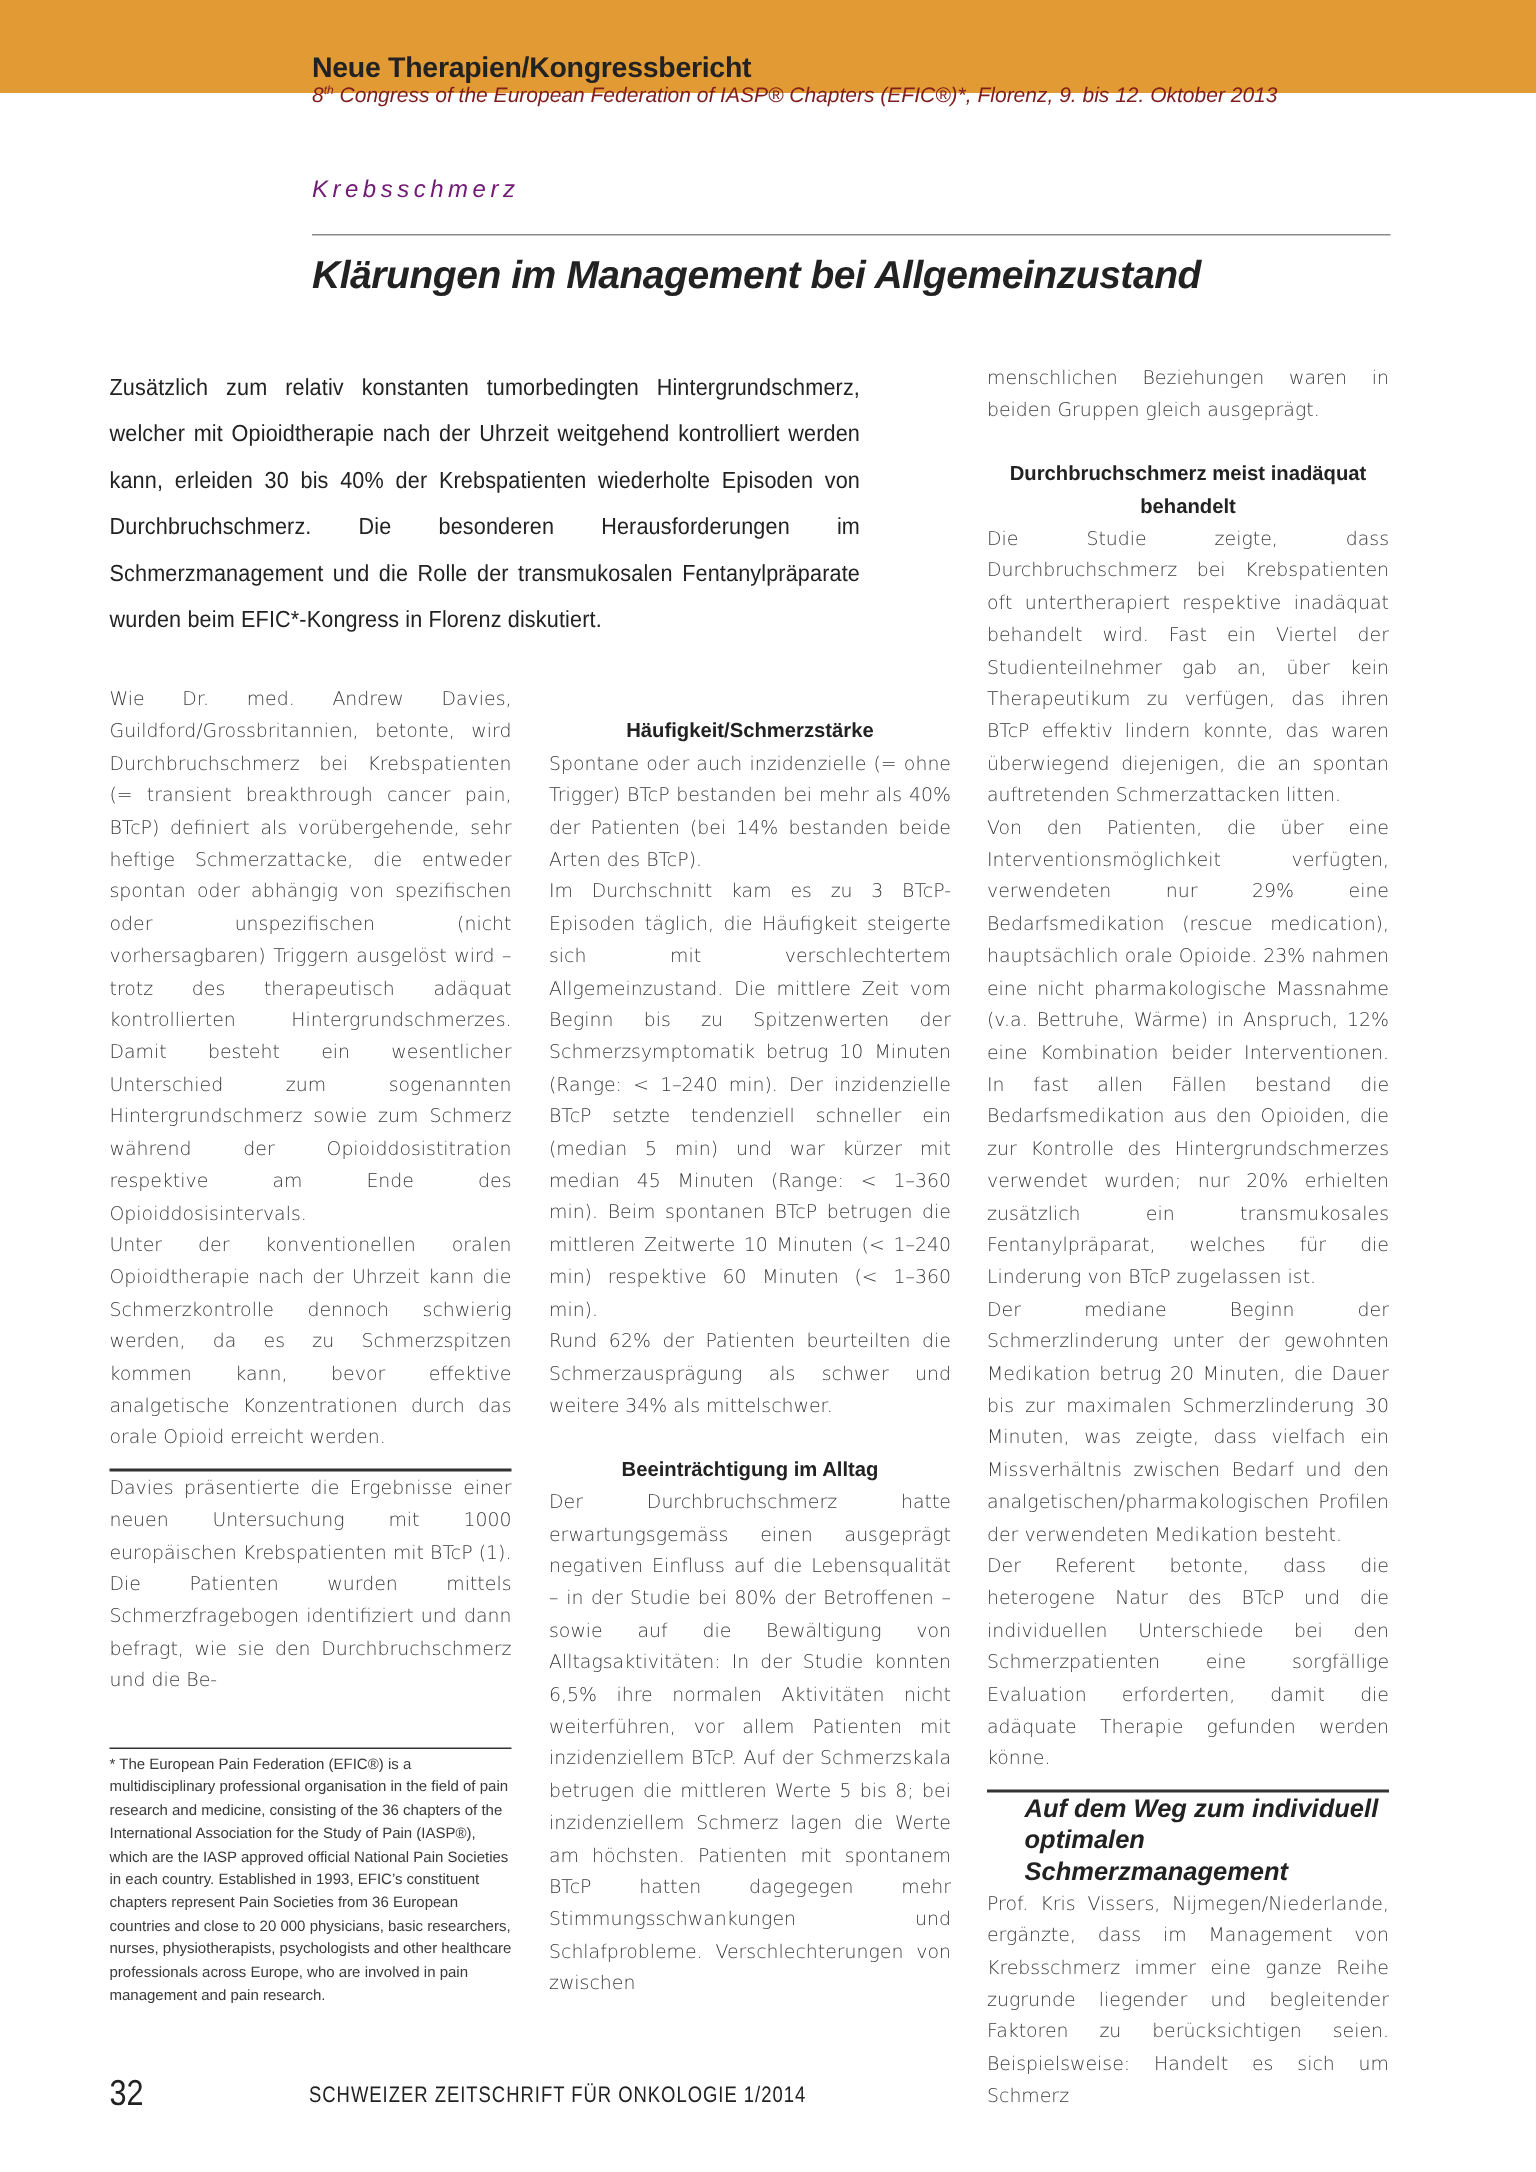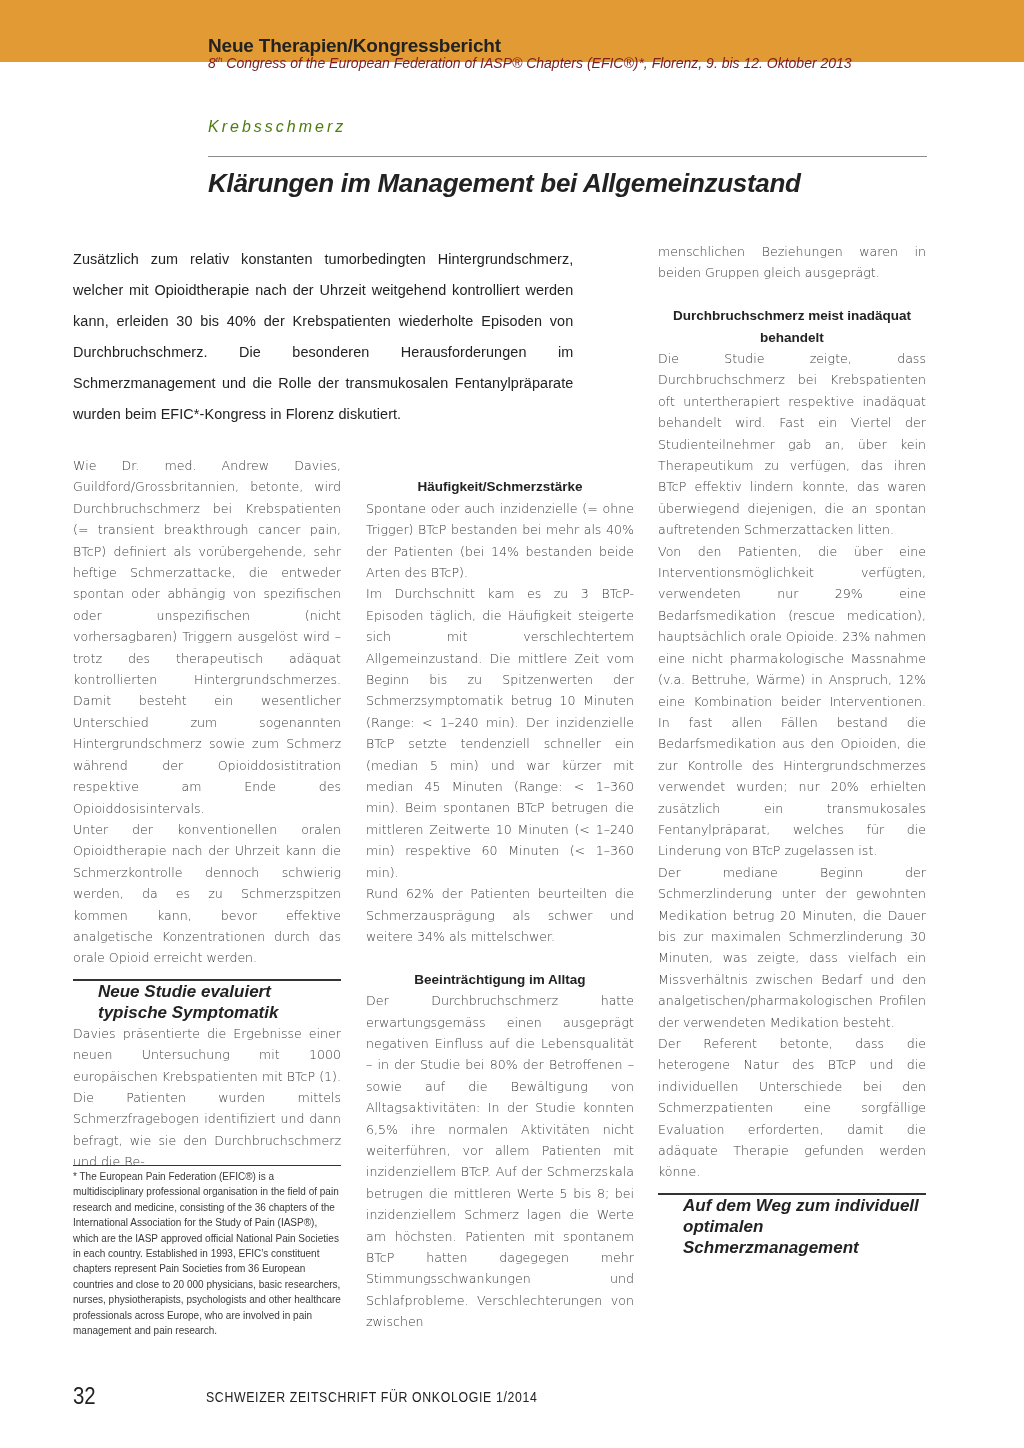--- a/index.html
+++ b/index.html
@@ -19,21 +19,21 @@
   }
   .congress {
     position: absolute; left: 208px; top: 55px;
     font-family: "Liberation Sans", sans-serif; font-style: italic;
     font-size: 14px; color: #7f1d1d;
   }
   .congress sup { font-size: 8px; }
   .kicker {
     position: absolute; left: 208px; top: 118px;
     font-family: "Liberation Sans", sans-serif; font-style: italic;
-    font-size: 16px; letter-spacing: 3px; color: #4d7c0f; font-weight: 300;
+    font-size: 16px; letter-spacing: 3px; color: #701a75; font-weight: 300;
   }
   .kicker-rule {
     position: absolute; left: 208px; top: 156px; width: 719px; height: 1px;
     background: #8a8a8a;
   }
   .title {
     position: absolute; left: 208px; top: 168px;
     font-family: "Liberation Sans", sans-serif; font-weight: bold; font-style: italic;
     font-size: 26px; color: #222; letter-spacing: -0.3px;
   }
@@ -89,21 +89,20 @@
 <div class="kicker">Krebsschmerz</div>
 <div class="kicker-rule"></div>
 <h1 class="title" style="margin:0">Klärungen im Management bei Allgemeinzustand</h1>
 
 <div class="lead">Zusätzlich zum relativ konstanten tumorbedingten Hintergrundschmerz, welcher mit Opioidtherapie nach der Uhrzeit weitgehend kontrolliert werden kann, erleiden 30 bis 40% der Krebspatienten wiederholte Episoden von Durchbruchschmerz. Die besonderen Herausforderungen im Schmerzmanagement und die Rolle der transmukosalen Fentanylpräparate wurden beim EFIC*-Kongress in Florenz diskutiert.</div>
 
 <div class="col" style="left:73px; top:455px;">
   <p>Wie Dr. med. Andrew Davies, Guildford/Grossbritannien, betonte, wird Durchbruchschmerz bei Krebspatienten (= transient breakthrough cancer pain, BTcP) definiert als vorübergehende, sehr heftige Schmerzattacke, die entweder spontan oder abhängig von spezifischen oder unspezifischen (nicht vorhersagbaren) Triggern ausgelöst wird – trotz des therapeutisch adäquat kontrollierten Hintergrundschmerzes. Damit besteht ein wesentlicher Unterschied zum sogenannten Hintergrundschmerz sowie zum Schmerz während der Opioiddosistitration respektive am Ende des Opioiddosisintervals.</p>
   <p>Unter der konventionellen oralen Opioidtherapie nach der Uhrzeit kann die Schmerzkontrolle dennoch schwierig werden, da es zu Schmerzspitzen kommen kann, bevor effektive analgetische Konzentrationen durch das orale Opioid erreicht werden.</p>
   <div class="boxhead-rule"></div>
-  <p class="boxhead">Neue Studie evaluiert typische Symptomatik</p>
   <p>Davies präsentierte die Ergebnisse einer neuen Untersuchung mit 1000 europäischen Krebspatienten mit BTcP (1). Die Patienten wurden mittels Schmerzfragebogen identifiziert und dann befragt, wie sie den Durchbruchschmerz und die Be-</p>
 </div>
 
 <div class="footnote-rule"></div>
 <div class="footnote">* The European Pain Federation (EFIC®) is a multidisciplinary professional organisation in the field of pain research and medicine, consisting of the 36 chapters of the International Association for the Study of Pain (IASP®), which are the IASP approved official National Pain Societies in each country. Established in 1993, EFIC’s constituent chapters represent Pain Societies from 36 European countries and close to 20 000 physicians, basic researchers, nurses, physiotherapists, psychologists and other healthcare professionals across Europe, who are involved in pain management and pain research.</div>
 
 <div class="col" style="left:366px; top:455px;">
   <p class="sub">Häufigkeit/Schmerzstärke</p>
   <p>Spontane oder auch inzidenzielle (= ohne Trigger) BTcP bestanden bei mehr als 40% der Patienten (bei 14% bestanden beide Arten des BTcP).</p>
   <p>Im Durchschnitt kam es zu 3 BTcP-Episoden täglich, die Häufigkeit steigerte sich mit verschlechtertem Allgemeinzustand. Die mittlere Zeit vom Beginn bis zu Spitzenwerten der Schmerzsymptomatik betrug 10 Minuten (Range: &lt; 1–240 min). Der inzidenzielle BTcP setzte tendenziell schneller ein (median 5 min) und war kürzer mit median 45 Minuten (Range: &lt; 1–360 min). Beim spontanen BTcP betrugen die mittleren Zeitwerte 10 Minuten (&lt; 1–240 min) respektive 60 Minuten (&lt; 1–360 min).</p>
@@ -114,16 +113,17 @@
 
 <div class="col" style="left:658px; top:241px;">
   <p>menschlichen Beziehungen waren in beiden Gruppen gleich ausgeprägt.</p>
   <p class="sub">Durchbruchschmerz meist inadäquat behandelt</p>
   <p>Die Studie zeigte, dass Durchbruchschmerz bei Krebspatienten oft untertherapiert respektive inadäquat behandelt wird. Fast ein Viertel der Studienteilnehmer gab an, über kein Therapeutikum zu verfügen, das ihren BTcP effektiv lindern konnte, das waren überwiegend diejenigen, die an spontan auftretenden Schmerzattacken litten.</p>
   <p>Von den Patienten, die über eine Interventionsmöglichkeit verfügten, verwendeten nur 29% eine Bedarfsmedikation (rescue medication), hauptsächlich orale Opioide. 23% nahmen eine nicht pharmakologische Massnahme (v.a. Bettruhe, Wärme) in Anspruch, 12% eine Kombination beider Interventionen. In fast allen Fällen bestand die Bedarfsmedikation aus den Opioiden, die zur Kontrolle des Hintergrundschmerzes verwendet wurden; nur 20% erhielten zusätzlich ein transmukosales Fentanylpräparat, welches für die Linderung von BTcP zugelassen ist.</p>
   <p>Der mediane Beginn der Schmerzlinderung unter der gewohnten Medikation betrug 20 Minuten, die Dauer bis zur maximalen Schmerzlinderung 30 Minuten, was zeigte, dass vielfach ein Missverhältnis zwischen Bedarf und den analgetischen/pharmakologischen Profilen der verwendeten Medikation besteht.</p>
   <p>Der Referent betonte, dass die heterogene Natur des BTcP und die individuellen Unterschiede bei den Schmerzpatienten eine sorgfällige Evaluation erforderten, damit die adäquate Therapie gefunden werden könne.</p>
   <div class="boxhead-rule"></div>
   <p class="boxhead">Auf dem Weg zum individuell optimalen Schmerzmanagement</p>
+  <p>Prof. Kris Vissers, Nijmegen/Niederlande, ergänzte, dass im Management von Krebsschmerz immer eine ganze Reihe zugrunde liegender und begleitender Faktoren zu berücksichtigen seien. Beispielsweise: Handelt es sich um Schmerz</p>
 </div>
 
 <div class="page-num">32</div>
 <div class="journal">SCHWEIZER ZEITSCHRIFT FÜR ONKOLOGIE 1/2014</div>
 
 </body></html>

